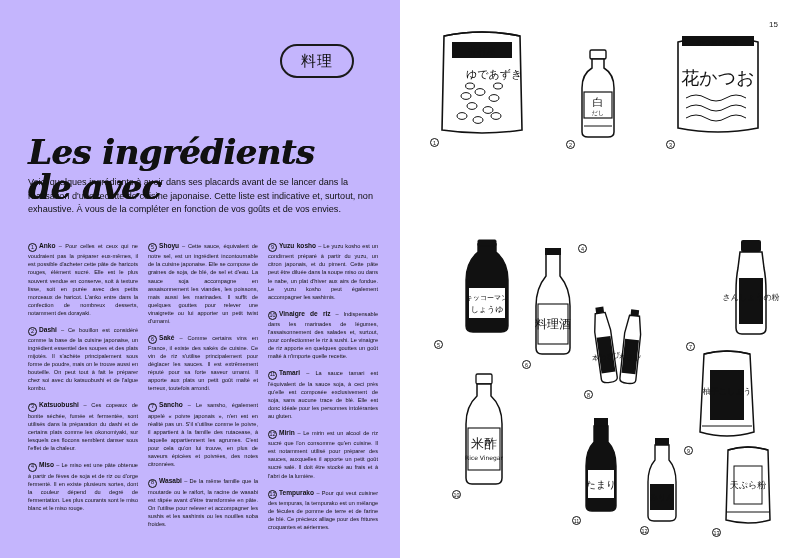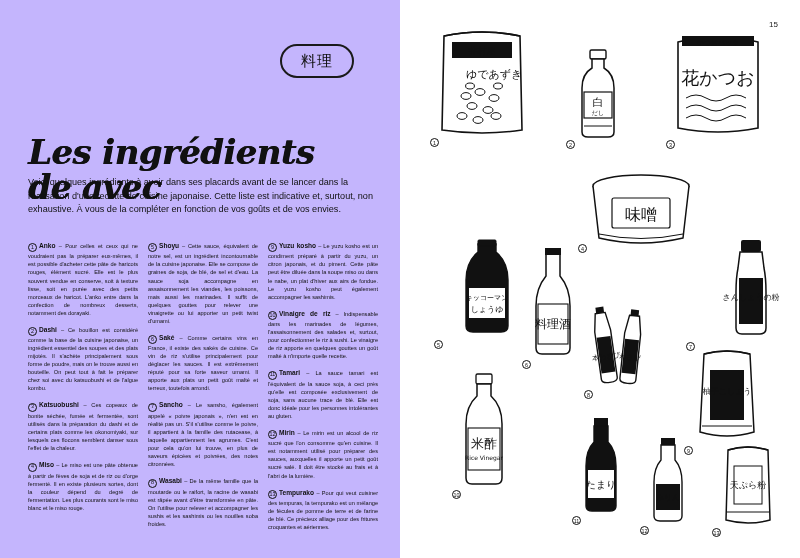--- a/index.html
+++ b/index.html
@@ -271,29 +271,20 @@
           <text x="46" y="56" text-anchor="middle" font-size="18" class="lbl">花かつお</text>
           <g fill="none" stroke="#111" stroke-width="1">
             <path d="M14 70 q10 -6 20 0 q10 6 20 0 q10 -6 20 0"></path>
             <path d="M14 80 q10 -6 20 0 q10 6 20 0 q10 -6 20 0"></path>
             <path d="M14 90 q10 -6 20 0 q10 6 20 0 q10 -6 20 0"></path>
           </g>
         </svg>
       </div>
       <div class="tag" style="left:266px; top:140px;">3</div>
 
-      <div class="item" style="left:186px; top:172px;">
-        <svg width="110" height="78" viewBox="0 0 110 78">
-          <ellipse cx="55" cy="14" rx="48" ry="11" fill="#fff" stroke="#111" stroke-width="1.5"></ellipse>
-          <path d="M7 14 L13 66 Q55 76 97 66 L103 14" fill="#fff" stroke="#111" stroke-width="1.5"></path>
-          <rect x="26" y="26" width="58" height="30" rx="2" fill="#fff" stroke="#111" stroke-width="1.2"></rect>
-          <text x="55" y="48" text-anchor="middle" font-size="16" class="lbl">味噌</text>
-          <path d="M13 62 Q55 71 97 62" fill="none" stroke="#111" stroke-width="1"></path>
-        </svg>
-      </div>
       <div class="tag" style="left:178px; top:244px;">4</div>
 
       <div class="item" style="left:56px; top:240px;">
         <svg width="62" height="96" viewBox="0 0 62 96">
           <path d="M22 4 L40 4 L40 12 Q52 22 52 40 L52 86 Q52 92 45 92 L17 92 Q10 92 10 86 L10 40 Q10 22 22 12 Z" fill="#111" stroke="#111" stroke-width="1.4"></path>
           <rect x="13" y="48" width="36" height="30" fill="#fff"></rect>
           <text x="31" y="60" text-anchor="middle" font-size="7" class="lbl">キッコーマン</text>
           <text x="31" y="72" text-anchor="middle" font-size="8" class="lbl">しょうゆ</text>
           <rect x="22" y="0" width="18" height="6" rx="1" fill="#111" stroke="#111"></rect>
         </svg>
@@ -363,21 +354,21 @@
       <div class="item" style="left:178px; top:418px;">
         <svg width="46" height="96" viewBox="0 0 46 96">
           <rect x="16" y="0" width="14" height="8" fill="#111"></rect>
           <path d="M16 8 L30 8 L30 24 Q38 32 38 48 L38 88 Q38 93 32 93 L14 93 Q8 93 8 88 L8 48 Q8 32 16 24 Z" fill="#111" stroke="#111" stroke-width="1.4"></path>
           <rect x="10" y="52" width="26" height="28" fill="#fff"></rect>
           <text x="23" y="70" text-anchor="middle" font-size="10" class="lbl">たまり</text>
         </svg>
       </div>
       <div class="tag" style="left:172px; top:516px;">11</div>
 
-      <div class="item" style="left:246px; top:438px;">
+      <div class="item" style="left:240px; top:438px;">
         <svg width="44" height="86" viewBox="0 0 44 86">
           <rect x="15" y="0" width="14" height="7" fill="#111"></rect>
           <path d="M15 7 L29 7 L29 22 Q36 30 36 44 L36 78 Q36 83 30 83 L14 83 Q8 83 8 78 L8 44 Q8 30 15 22 Z" fill="#fff" stroke="#111" stroke-width="1.4"></path>
           <rect x="10" y="46" width="24" height="26" fill="#111"></rect>
           <text x="22" y="62" text-anchor="middle" font-size="8" fill="#fff" class="lbl">みりん</text>
         </svg>
       </div>
       <div class="tag" style="left:240px; top:526px;">12</div>
 
       <div class="item" style="left:318px; top:440px;">

